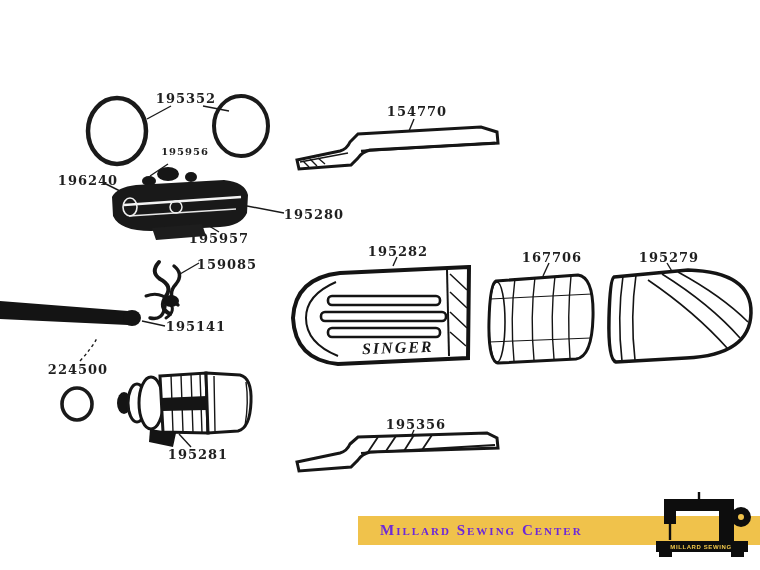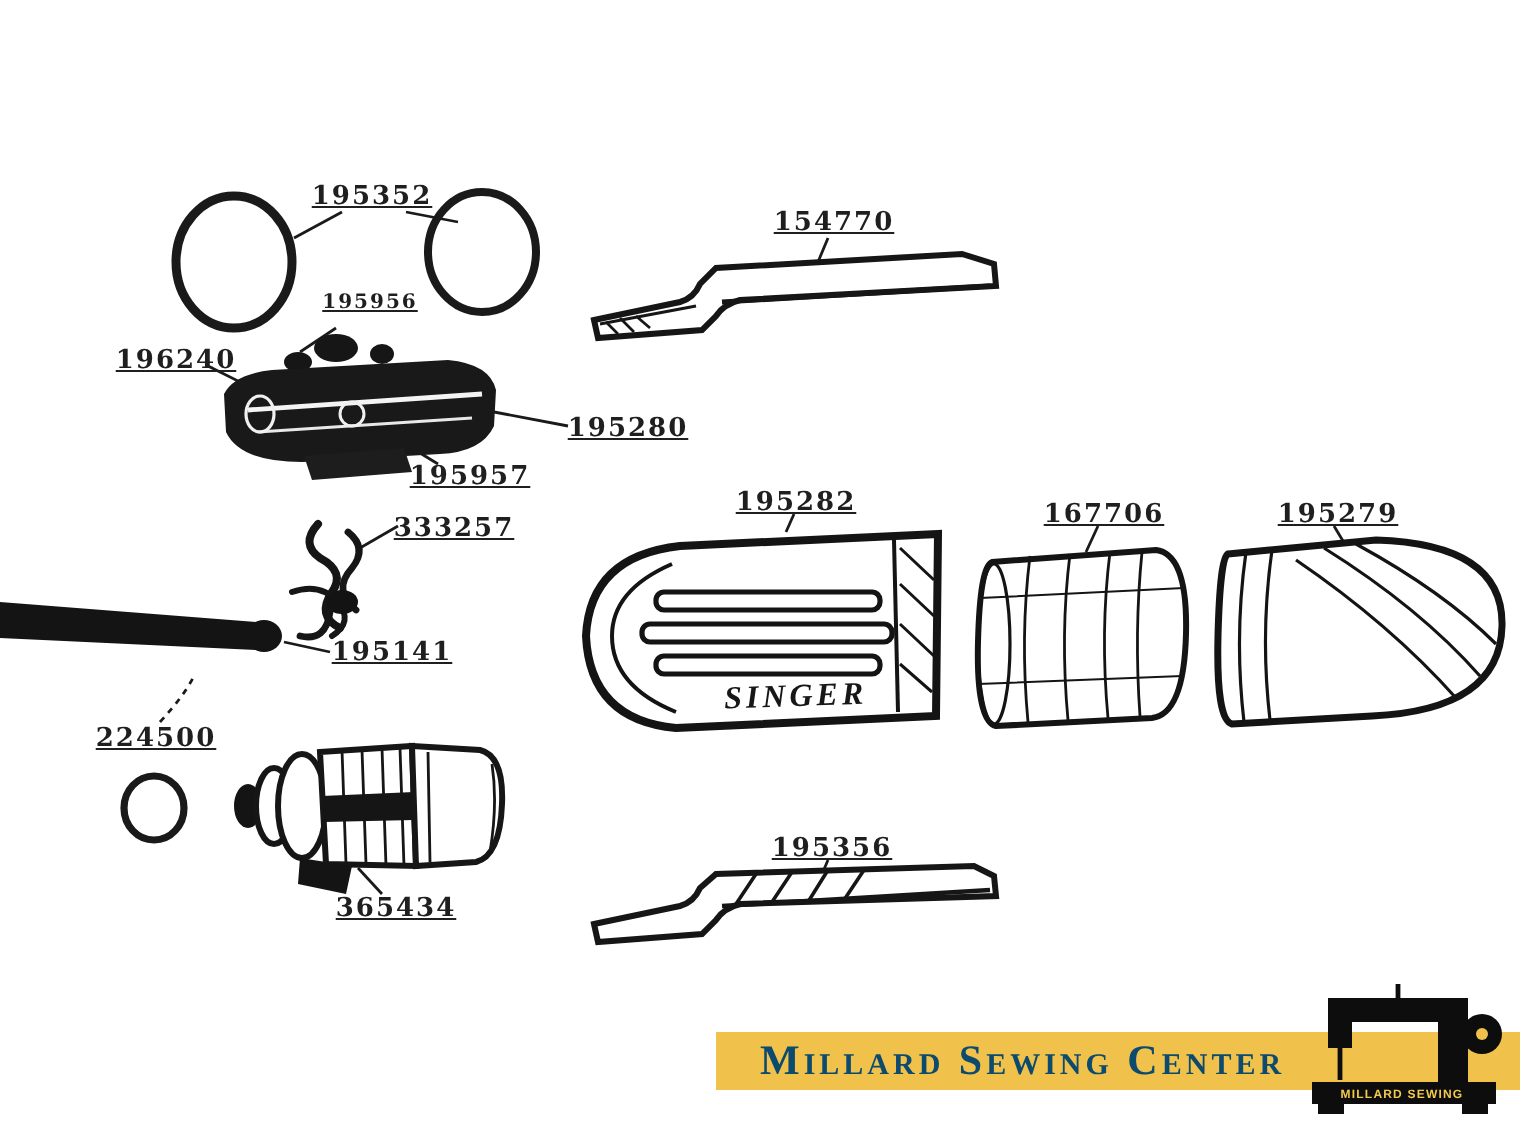--- a/index.html
+++ b/index.html
@@ -4,31 +4,31 @@
 <style>
   html,body{margin:0;padding:0;background:#ffffff;}
   .canvas{
     position:relative;width:760px;height:570px;background:#ffffff;
     overflow:hidden;font-family:"DejaVu Serif",serif;
   }
   svg.diagram{position:absolute;left:0;top:0;z-index:2;}
   .plabel{
     position:absolute;z-index:3;text-align:center;white-space:nowrap;
     font-family:"DejaVu Serif",serif;font-size:13px;font-weight:700;
-    letter-spacing:1px;color:#1f1f1f;text-decoration:underline;
+    letter-spacing:1px;color:#1f1f1f;
   }
   .plabel.big{font-size:10px;}
   .banner{
     position:absolute;left:358px;top:516px;width:402px;height:29px;
     background:#F0C24B;z-index:1;display:flex;align-items:center;
     padding-left:22px;box-sizing:border-box;
   }
   .banner-text{
     font-family:"Liberation Serif",serif;font-variant:small-caps;
-    font-weight:700;font-size:21px;letter-spacing:2px;color:#0c4a6e;
+    font-weight:700;font-size:15px;letter-spacing:2px;color:#6d28d9;
   }
 </style>
 </head>
 <body>
 
 <div class="canvas">
 
   <div class="banner">
     <span class="banner-text">Millard Sewing Center</span>
   </div>
@@ -149,24 +149,24 @@
       <circle cx="741" cy="517" r="3" fill="#F0C24B"></circle>
       <path d="M699,499 L699,492" stroke="#0d0d0d" stroke-width="2.4"></path>
       <text x="701" y="549" font-family="Liberation Sans, sans-serif" font-size="6" font-weight="bold" letter-spacing="0.6" fill="#F2C94C" text-anchor="middle">MILLARD SEWING</text>
     </g>
   </svg>
 
   <div class="plabel" style="left:155px;top:91px;width:62px">195352</div>
   <div class="plabel big" style="left:153px;top:146px;width:64px">195956</div>
   <div class="plabel" style="left:57px;top:173px;width:62px">196240</div>
   <div class="plabel" style="left:283px;top:207px;width:62px">195280</div>
-  <div class="plabel" style="left:204px;top:231px;width:62px">195957</div>
-  <div class="plabel" style="left:196px;top:257px;width:62px">333257</div>
+  <div class="plabel" style="left:188px;top:231px;width:62px">195957</div>
+  <div class="plabel" style="left:196px;top:257px;width:62px">159085</div>
   <div class="plabel" style="left:165px;top:319px;width:62px">195141</div>
   <div class="plabel" style="left:47px;top:362px;width:62px">224500</div>
-  <div class="plabel" style="left:167px;top:447px;width:62px">365434</div>
+  <div class="plabel" style="left:167px;top:447px;width:62px">195281</div>
   <div class="plabel" style="left:385px;top:104px;width:64px">154770</div>
   <div class="plabel" style="left:366px;top:244px;width:64px">195282</div>
   <div class="plabel" style="left:520px;top:250px;width:64px">167706</div>
   <div class="plabel" style="left:637px;top:250px;width:64px">195279</div>
   <div class="plabel" style="left:384px;top:417px;width:64px">195356</div>
 
 </div>
 
 </body></html>

